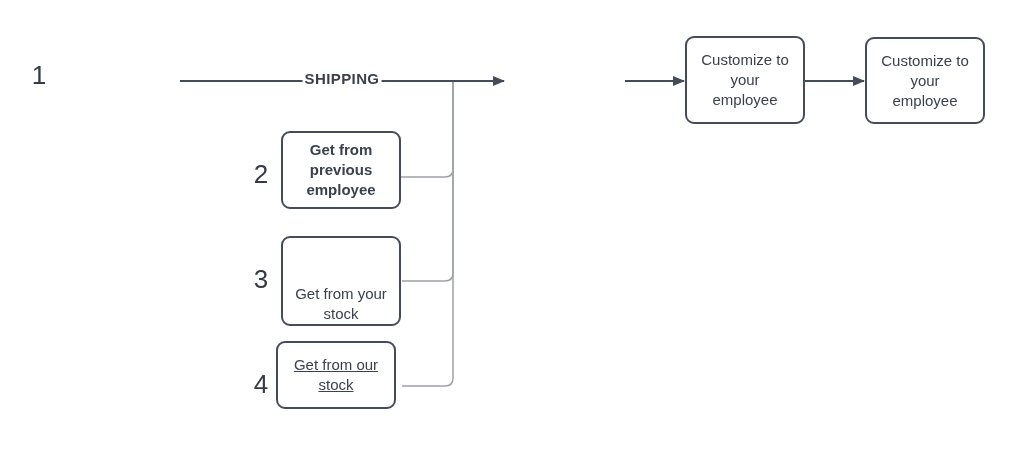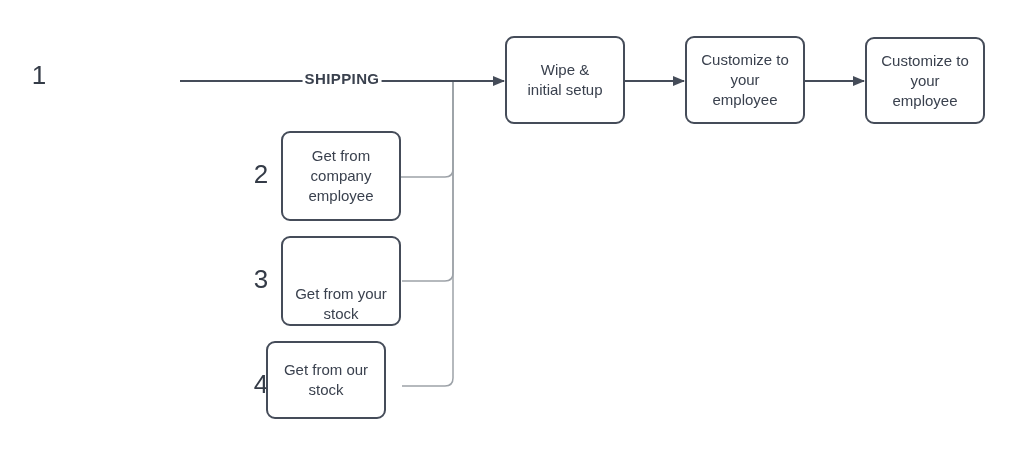--- a/index.html
+++ b/index.html
@@ -74,48 +74,42 @@
     <path class="wire-primary" d="M625 81 H684" marker-end="url(#arrow)"></path>
     <path class="wire-primary" d="M805 81 H864" marker-end="url(#arrow)"></path>
   </svg>
 
   <div class="step-number" style="left:24px;top:60px;">1</div>
   <div class="step-number" style="left:246px;top:159px;">2</div>
   <div class="step-number" style="left:246px;top:264px;">3</div>
   <div class="step-number" style="left:246px;top:369px;">4</div>
 
 
-  <div class="node" style="left:281px;top:131px;height:90px;">
+  <div class="node" style="left:281px;top:131px;height:78px;font-weight:bold;">
     <div class="node-text">
       <span>Get from</span>
-      <span>company</span>
+      <span>previous</span>
       <span>employee</span>
     </div>
   </div>
 
   <div class="node" style="left:281px;top:236px;height:90px;align-items:flex-end;">
     <div class="node-text">
       <span>Get from your</span>
       <span>stock</span>
     </div>
   </div>
 
-  <div class="node" style="left:266px;top:341px;height:78px;">
+  <div class="node" style="left:276px;top:341px;height:68px;text-decoration:underline;">
     <div class="node-text">
       <span>Get from our</span>
       <span>stock</span>
     </div>
   </div>
 
-  <div class="node" style="left:505px;top:36px;height:88px;">
-    <div class="node-text">
-      <span>Wipe &amp;</span>
-      <span>initial setup</span>
-    </div>
-  </div>
 
   <div class="node" style="left:685px;top:36px;height:88px;">
     <div class="node-text">
       <span>Customize to</span>
       <span>your</span>
       <span>employee</span>
     </div>
   </div>
 
   <div class="node" style="left:865px;top:37px;height:87px;">

